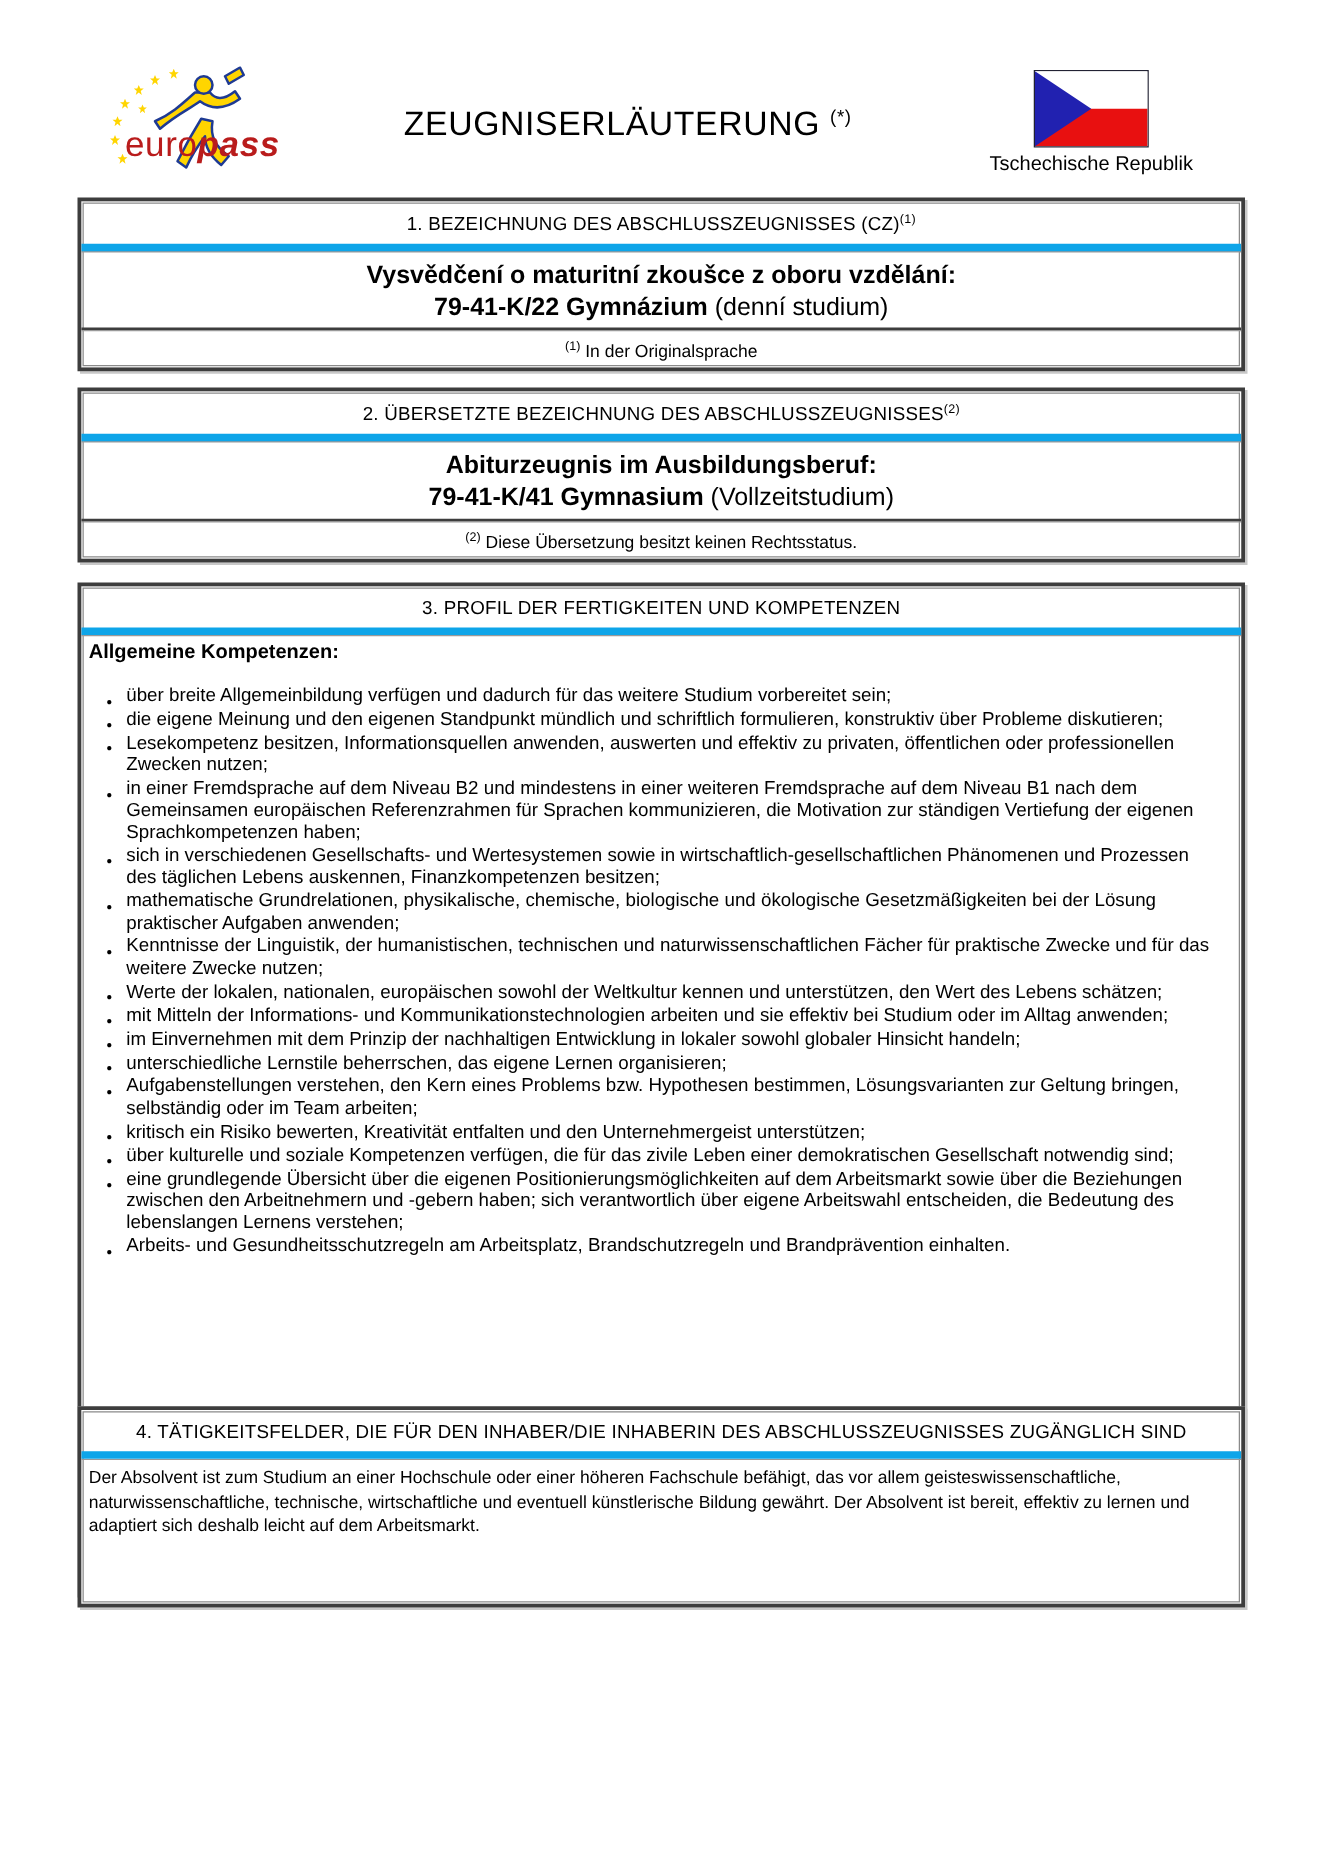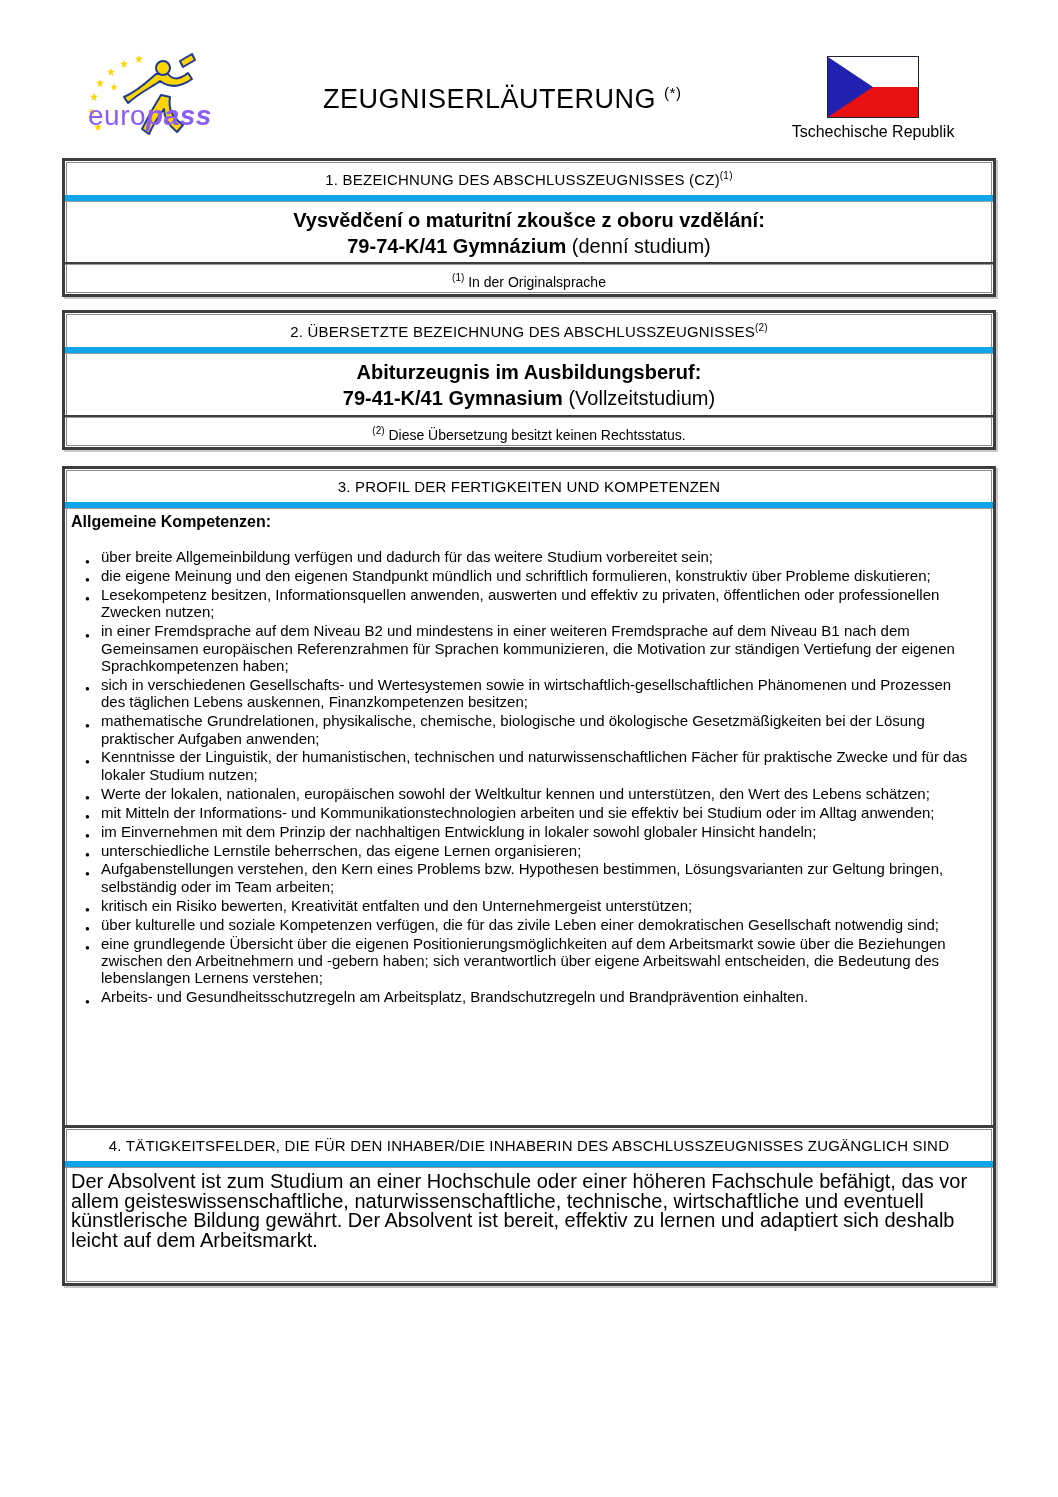--- a/index.html
+++ b/index.html
@@ -4,21 +4,21 @@
 <style>
   html,body { margin:0; padding:0; background:#fff; }
   .page {
     position:relative; width:1058px; height:1497px; background:#ffffff;
     font-family:"Liberation Sans", sans-serif; color:#000;
   }
 
   
   .logo { position:absolute; left:84px; top:53px; width:185px; height:95px; }
   .logo svg { position:absolute; left:0; top:0; }
-  .logo-word { position:absolute; left:4px; top:47px; font-size:28px; color:#8b5cf6; letter-spacing:0.5px; }
+  .logo-word { position:absolute; left:16px; top:47px; font-size:28px; color:#b91c1c; letter-spacing:0.5px; }
   .logo-word .lg-pass { font-weight:bold; font-style:italic; }
 
   .doc-title { position:absolute; left:323px; top:84px; font-size:27px; letter-spacing:0.5px; white-space:nowrap; }
   .doc-title sup { font-size:15px; }
 
   .flag-block { position:absolute; left:786px; top:56px; width:174px; text-align:center; }
   .flag-block svg { display:block; margin:0 auto; border:1px solid #223; }
   .country-label { margin-top:5px; font-size:16px; white-space:nowrap; }
 
   
@@ -55,21 +55,21 @@
   ul.competences { margin:0; padding:0 0 0 14px; list-style:none; }
   ul.competences li {
     position:relative; padding-left:16px; font-size:15px; line-height:17.4px;
     margin-bottom:1.5px;
   }
   ul.competences li::before {
     content:"●"; position:absolute; left:0; top:4.5px; font-size:8px;
   }
 
   
-  .s4-body { padding:5px 8px 0 6px; font-size:20px; line-height:19.5px; }
+  .s4-body { padding:5px 8px 0 6px; font-size:14px; line-height:19.5px; }
   .s4-body p { margin:0; }
 </style>
 </head>
 <body>
 
 <div class="page">
 
   <div class="logo">
     <svg width="185" height="95" viewBox="0 0 185 95">
       <g fill="#ffd500">
@@ -100,21 +100,21 @@
       <rect x="0" y="30" width="90" height="30" fill="#e81010"></rect>
       <path d="M0,0 L45,30 L0,60 Z" fill="#2121b0"></path>
     </svg>
     <div class="country-label">Tschechische Republik</div>
   </div>
 
   <section class="box s1">
     <div class="box-header"><span>1. BEZEICHNUNG DES ABSCHLUSSZEUGNISSES (CZ)</span><sup>(1)</sup></div>
     <div class="cert-title">
       <div>Vysvědčení o maturitní zkoušce z oboru vzdělání:</div>
-      <div><span>79-74-K/41 Gymnázium</span><span class="reg"> (denní studium)</span></div>
+      <div><span>79-41-K/22 Gymnázium</span><span class="reg"> (denní studium)</span></div>
     </div>
     <div class="box-foot"><sup>(1)</sup><span> In der Originalsprache</span></div>
   </section>
 
   <section class="box s2">
     <div class="box-header"><span>2. ÜBERSETZTE BEZEICHNUNG DES ABSCHLUSSZEUGNISSES</span><sup>(2)</sup></div>
     <div class="cert-title">
       <div>Abiturzeugnis im Ausbildungsberuf:</div>
       <div><span>79-41-K/41 Gymnasium</span><span class="reg"> (Vollzeitstudium)</span></div>
     </div>
@@ -125,21 +125,21 @@
     <div class="box-header">3. PROFIL DER FERTIGKEITEN UND KOMPETENZEN</div>
     <div class="s3-body">
       <p class="intro">Allgemeine Kompetenzen:</p>
       <ul class="competences">
         <li>über breite Allgemeinbildung verfügen und dadurch für das weitere Studium vorbereitet sein;</li>
         <li>die eigene Meinung und den eigenen Standpunkt mündlich und schriftlich formulieren, konstruktiv über Probleme diskutieren;</li>
         <li>Lesekompetenz besitzen, Informationsquellen anwenden, auswerten und effektiv zu privaten, öffentlichen oder professionellen Zwecken nutzen;</li>
         <li>in einer Fremdsprache auf dem Niveau B2 und mindestens in einer weiteren Fremdsprache auf dem Niveau B1 nach dem Gemeinsamen europäischen Referenzrahmen für Sprachen kommunizieren, die Motivation zur ständigen Vertiefung der eigenen Sprachkompetenzen haben;</li>
         <li>sich in verschiedenen Gesellschafts- und Wertesystemen sowie in wirtschaftlich-gesellschaftlichen Phänomenen und Prozessen des täglichen Lebens auskennen, Finanzkompetenzen besitzen;</li>
         <li>mathematische Grundrelationen, physikalische, chemische, biologische und ökologische Gesetzmäßigkeiten bei der Lösung praktischer Aufgaben anwenden;</li>
-        <li>Kenntnisse der Linguistik, der humanistischen, technischen und naturwissenschaftlichen Fächer für praktische Zwecke und für das lokaler Studium nutzen;</li>
+        <li>Kenntnisse der Linguistik, der humanistischen, technischen und naturwissenschaftlichen Fächer für praktische Zwecke und für das weitere Zwecke nutzen;</li>
         <li>Werte der lokalen, nationalen, europäischen sowohl der Weltkultur kennen und unterstützen, den Wert des Lebens schätzen;</li>
         <li>mit Mitteln der Informations- und Kommunikationstechnologien arbeiten und sie effektiv bei Studium oder im Alltag anwenden;</li>
         <li>im Einvernehmen mit dem Prinzip der nachhaltigen Entwicklung in lokaler sowohl globaler Hinsicht handeln;</li>
         <li>unterschiedliche Lernstile beherrschen, das eigene Lernen organisieren;</li>
         <li>Aufgabenstellungen verstehen, den Kern eines Problems bzw. Hypothesen bestimmen, Lösungsvarianten zur Geltung bringen, selbständig oder im Team arbeiten;</li>
         <li>kritisch ein Risiko bewerten, Kreativität entfalten und den Unternehmergeist unterstützen;</li>
         <li>über kulturelle und soziale Kompetenzen verfügen, die für das zivile Leben einer demokratischen Gesellschaft notwendig sind;</li>
         <li>eine grundlegende Übersicht über die eigenen Positionierungsmöglichkeiten auf dem Arbeitsmarkt sowie über die Beziehungen zwischen den Arbeitnehmern und -gebern haben; sich verantwortlich über eigene Arbeitswahl entscheiden, die Bedeutung des lebenslangen Lernens verstehen;</li>
         <li>Arbeits- und Gesundheitsschutzregeln am Arbeitsplatz, Brandschutzregeln und Brandprävention einhalten.</li>
       </ul>

